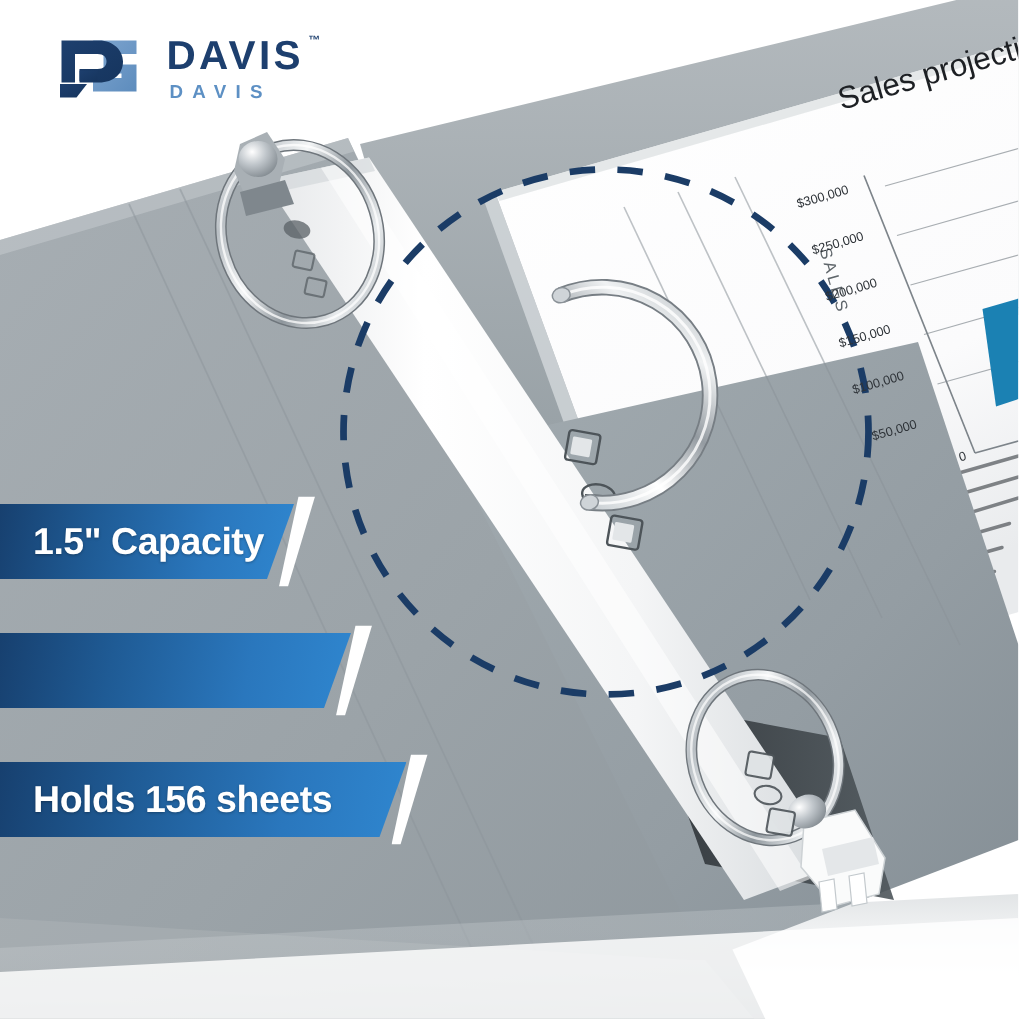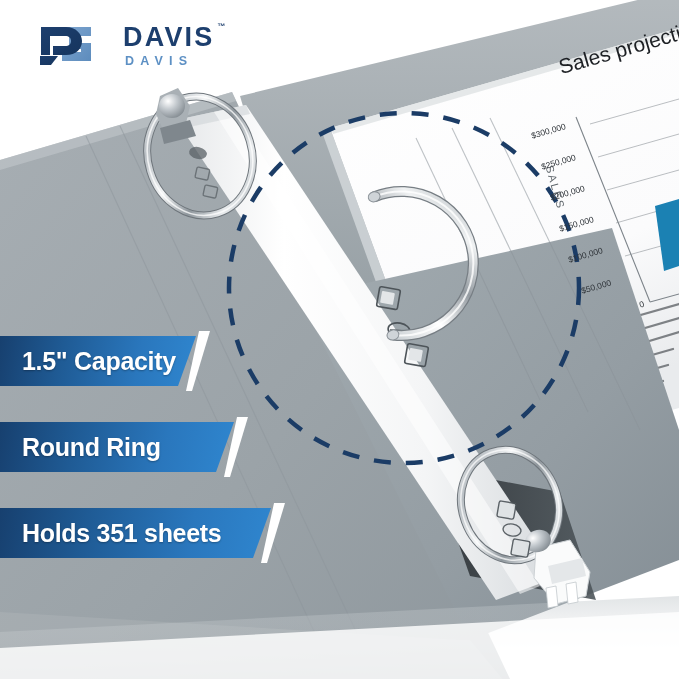--- a/index.html
+++ b/index.html
@@ -12,21 +12,21 @@
   #stage{
     position:relative;
     width:679px; height:679px;
     background:#ffffff;
     overflow:hidden;
   }
 
   
   .logo-wrap{
     position:absolute; left:38px; top:24px;
-    display:flex; align-items:center; gap:25px;
+    display:flex; align-items:center; gap:13px;
   }
   .logo-mark{ width:60px; height:44px; display:block; }
   .logo-text{ display:flex; flex-direction:column; line-height:1; position:relative; }
   .logo-davis{
     font-size:27px; font-weight:bold; letter-spacing:2.2px;
     color:#1d3f6e; font-family:"Liberation Sans", sans-serif;
     font-stretch:condensed;
   }
   .logo-tm{
     position:absolute; right:-11px; top:-1px;
@@ -311,31 +311,30 @@
       <div class="badge-label">1.5" Capacity</div>
     </div>
 
     <div class="badge badge-1">
       <div class="badge-shape"></div>
       <div class="badge-tail">
         <svg width="30" height="60" viewBox="0 0 30 60" xmlns="http://www.w3.org/2000/svg">
           <path d="M13 0 L24 0 L6 60 L0 60 Z" fill="#ffffff"></path>
         </svg>
       </div>
-      <div class="badge-label">Round Ring</div>
     </div>
 
     <div class="badge badge-2">
       <div class="badge-shape"></div>
       <div class="badge-tail">
         <svg width="30" height="60" viewBox="0 0 30 60" xmlns="http://www.w3.org/2000/svg">
           <path d="M13 0 L24 0 L6 60 L0 60 Z" fill="#ffffff"></path>
         </svg>
       </div>
-      <div class="badge-label">Holds 351 sheets</div>
+      <div class="badge-label">Holds 156 sheets</div>
     </div>
 
   </div>
 
   <div style="position:absolute; left:0; top:0; width:679px; height:679px; pointer-events:none;">
 
     <div class="doc-label" style="left:556px; top:56px; font-size:21px; color:#1d2024; transform:rotate(-16deg); transform-origin:left top; white-space:nowrap;">Sales projection</div>
 
     <div class="doc-label" style="left:555px; top:164px; font-size:11px; letter-spacing:2px; color:#5f666b; transform:rotate(74deg); transform-origin:left top; white-space:nowrap;">SALES</div>
 

